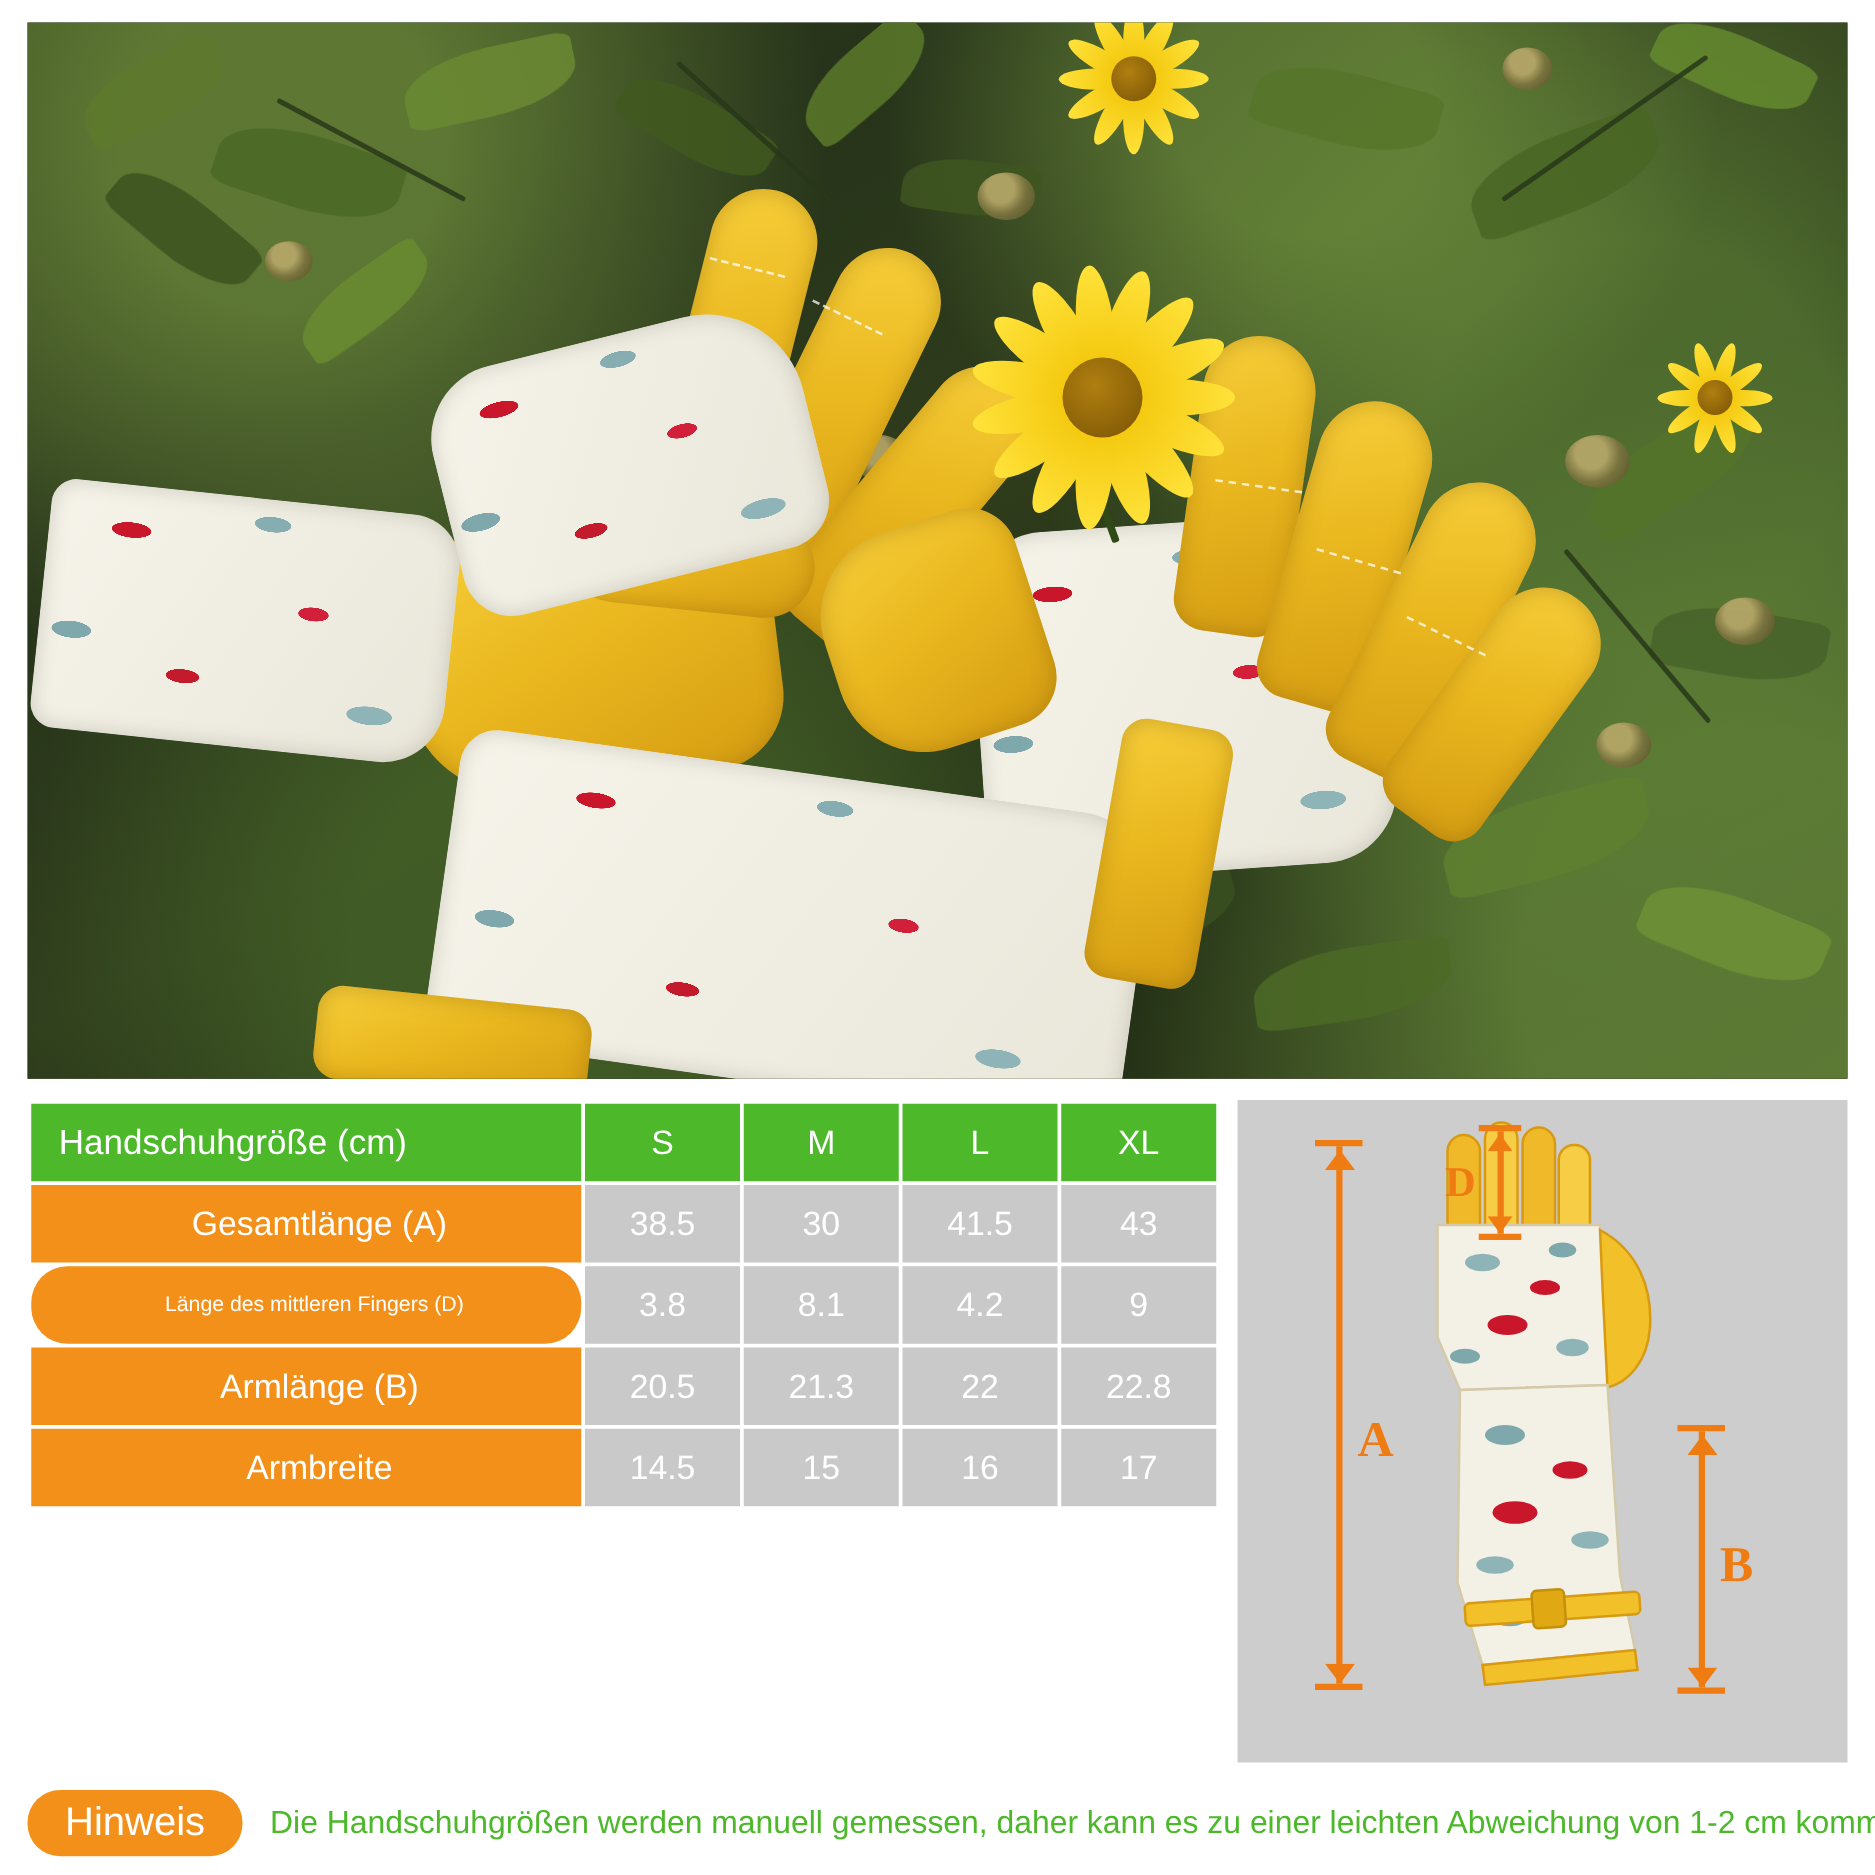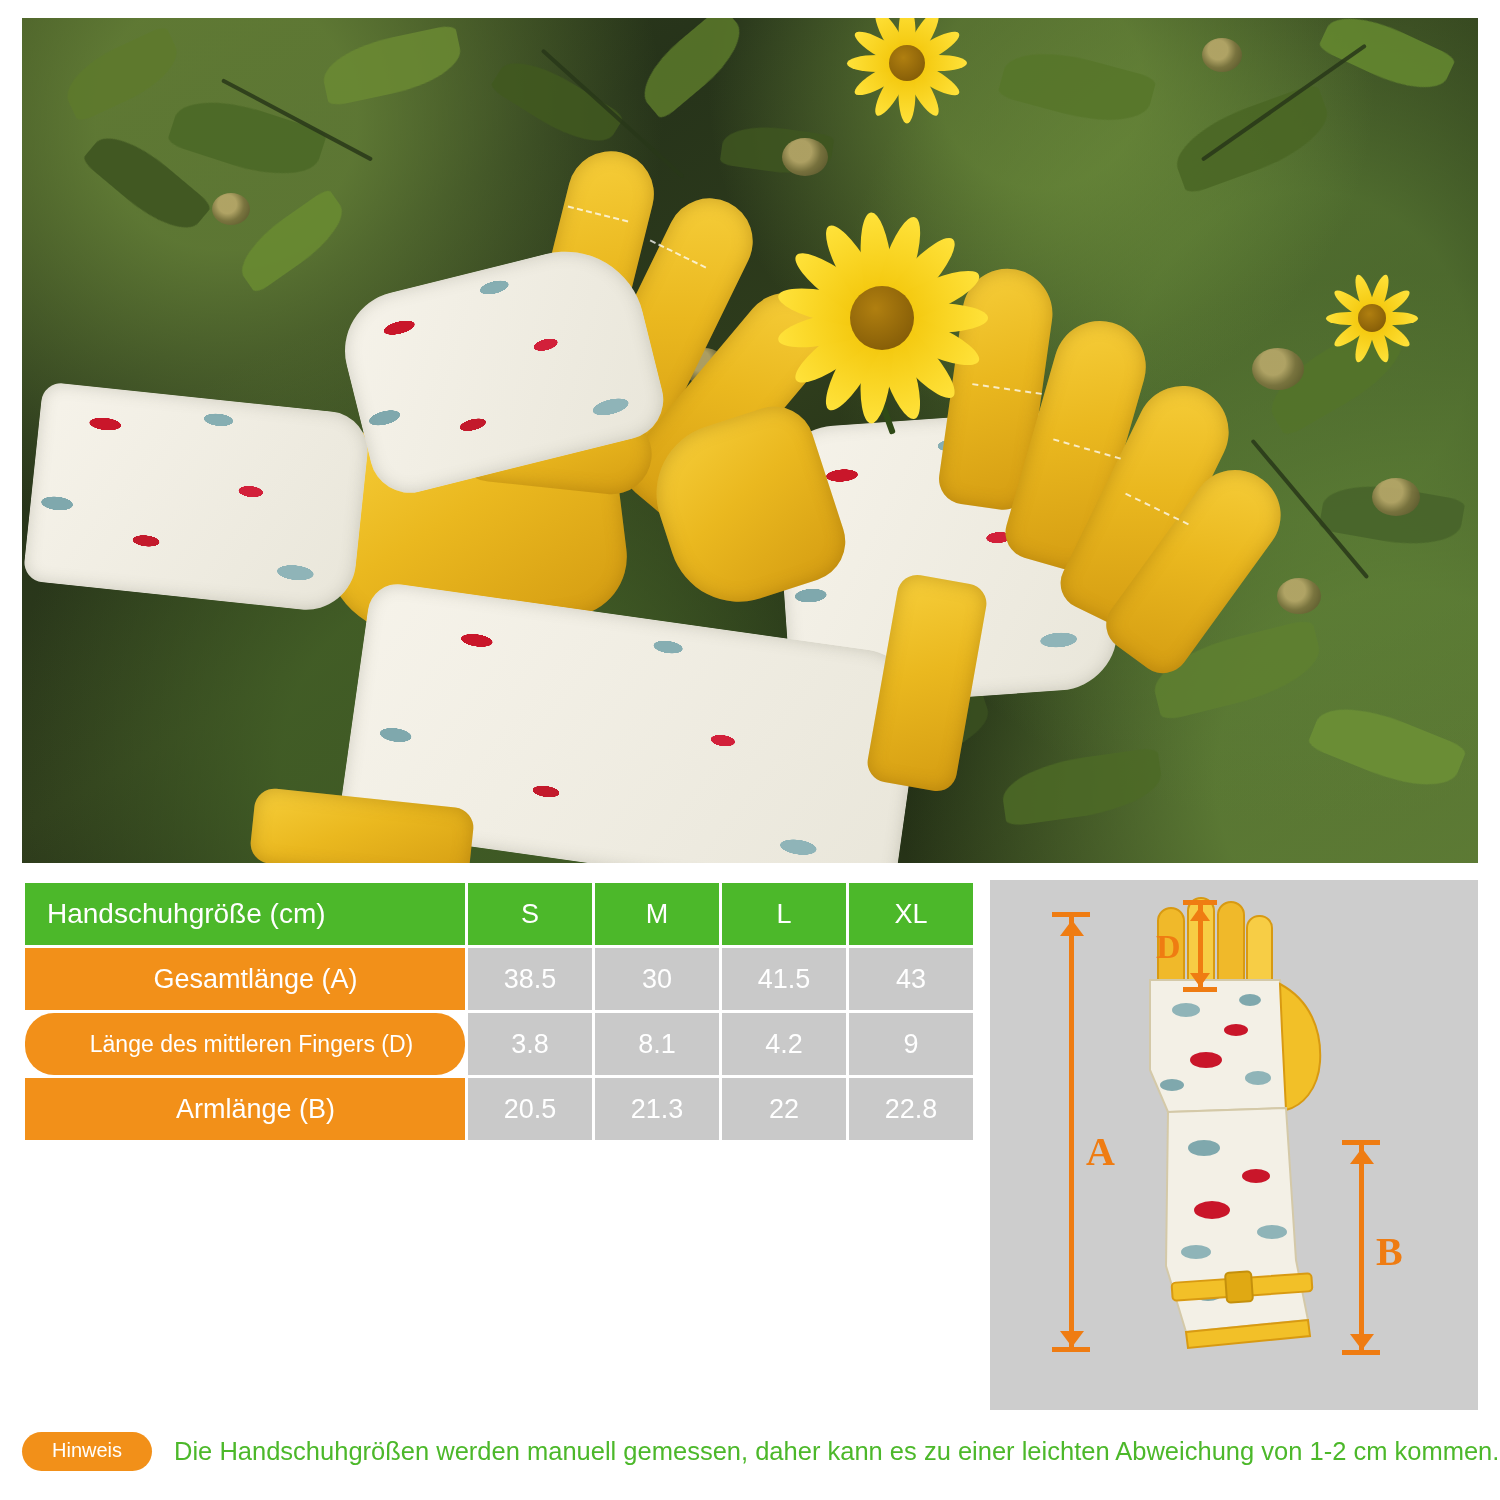--- a/index.html
+++ b/index.html
@@ -125,21 +125,21 @@
   }
   .row-label {
     background: #f29019;
     color: #ffffff;
     text-align: left;
     padding-left: 22px;
     font-size: 28px;
     white-space: nowrap;
     margin-top: 20px;
   }
-  .row-label.small { font-size: 23px; padding-left: 14px; border-radius: 29px; }
+  .row-label.small { font-size: 17px; padding-left: 14px; border-radius: 29px; }
   .cell-val {
     background: #c9c9c9;
     color: #2b2b2b;
     font-size: 30px;
   }
   col.c-label { width: 440px; }
   col.c-v { width: 124px; }
 
   
   .diagram {
@@ -170,21 +170,21 @@
     position: absolute;
     left: 22px; top: 1432px;
     width: 1456px;
     display: flex;
     align-items: center;
     gap: 22px;
   }
   .note-badge {
     background: #f29019;
     color: #ffffff;
-    font-size: 20px;
+    font-size: 32px;
     border-radius: 26px;
     padding: 7px 30px 9px 30px;
     white-space: nowrap;
   }
   .note-text {
     color: #4cb82a;
     font-size: 25.5px;
     white-space: nowrap;
   }
 </style>
@@ -338,20 +338,27 @@
           <td class="cell-val">4.2</td>
           <td class="cell-val">9</td>
         </tr>
         <tr>
           <td class="row-label">Armlänge (B)</td>
           <td class="cell-val">20.5</td>
           <td class="cell-val">21.3</td>
           <td class="cell-val">22</td>
           <td class="cell-val">22.8</td>
         </tr>
+        <tr>
+          <td class="row-label">Armbreite</td>
+          <td class="cell-val">14.5</td>
+          <td class="cell-val">15</td>
+          <td class="cell-val">16</td>
+          <td class="cell-val">17</td>
+        </tr>
       </tbody>
     </table>
   </div>
 
   <div class="diagram">
 
     <svg width="488" height="530" viewBox="0 0 488 530" style="position:absolute;left:0;top:0;">
 
       <g>
         <rect x="168" y="28" width="26" height="86" rx="13" fill="#f0b92a" stroke="#d89a12" stroke-width="2"></rect>

